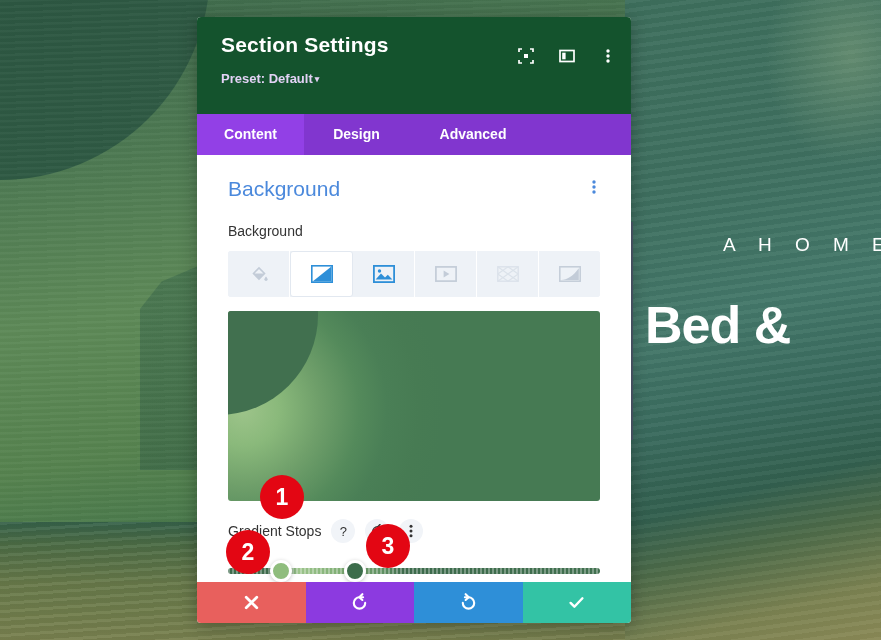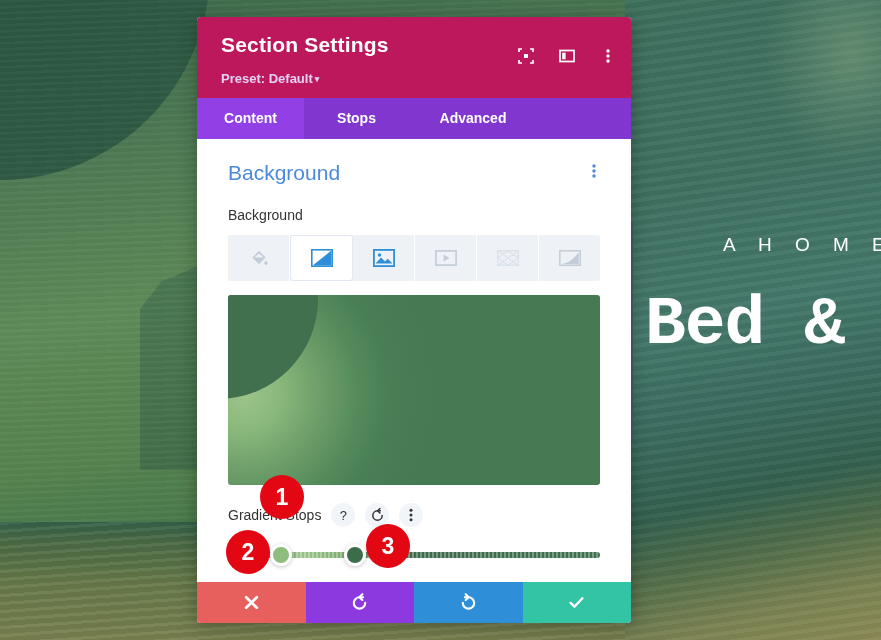--- a/index.html
+++ b/index.html
@@ -99,45 +99,44 @@
     color: #ffffff;
     font-size: 19px;
     letter-spacing: 9px;
     font-weight: 400;
     white-space: nowrap;
   }
   #hero-title {
     position: absolute;
     left: 20px; top: 282px;
     color: #ffffff;
-    font-size: 68px;
+    font-size: 52px;
     line-height: 86px;
     font-weight: bold;
     letter-spacing: -1px;
     white-space: nowrap;
-    font-family: Liberation Mono, monospace;
   }
 
   
   #panel {
     position: absolute;
     left: 197px; top: 17px;
     width: 434px; height: 606px;
     background: #ffffff;
     border-radius: 4px;
     box-shadow: 0 3px 18px rgba(0,0,0,.28);
     overflow: hidden;
     display: flex;
     flex-direction: column;
   }
 
   
   #panel-header {
-    background: #be185d;
-    padding: 16px 18px 12px 24px;
+    background: #14532d;
+    padding: 16px 18px 28px 24px;
     position: relative;
     flex: 0 0 auto;
   }
   #panel-title {
     color: #ffffff;
     font-size: 21px;
     font-weight: bold;
     letter-spacing: .2px;
   }
   #panel-preset {
@@ -387,21 +386,21 @@
           <circle cx="2" cy="3" r="1.7" fill="#ffffff"></circle>
           <circle cx="2" cy="8" r="1.7" fill="#ffffff"></circle>
           <circle cx="2" cy="13" r="1.7" fill="#ffffff"></circle>
         </svg>
       </div>
     </div>
   </div>
 
   <div id="panel-tabs">
     <div class="tab tab-content active">Content</div>
-    <div class="tab tab-design">Stops</div>
+    <div class="tab tab-design">Design</div>
     <div class="tab tab-advanced">Advanced</div>
   </div>
 
   <div id="panel-body">
 
     <div id="section-head">
       <div id="section-title">Background</div>
       <div id="section-dots">
         <svg width="4" height="16" viewBox="0 0 4 16">
           <circle cx="2" cy="3" r="1.7" fill="#4b89dc"></circle>

